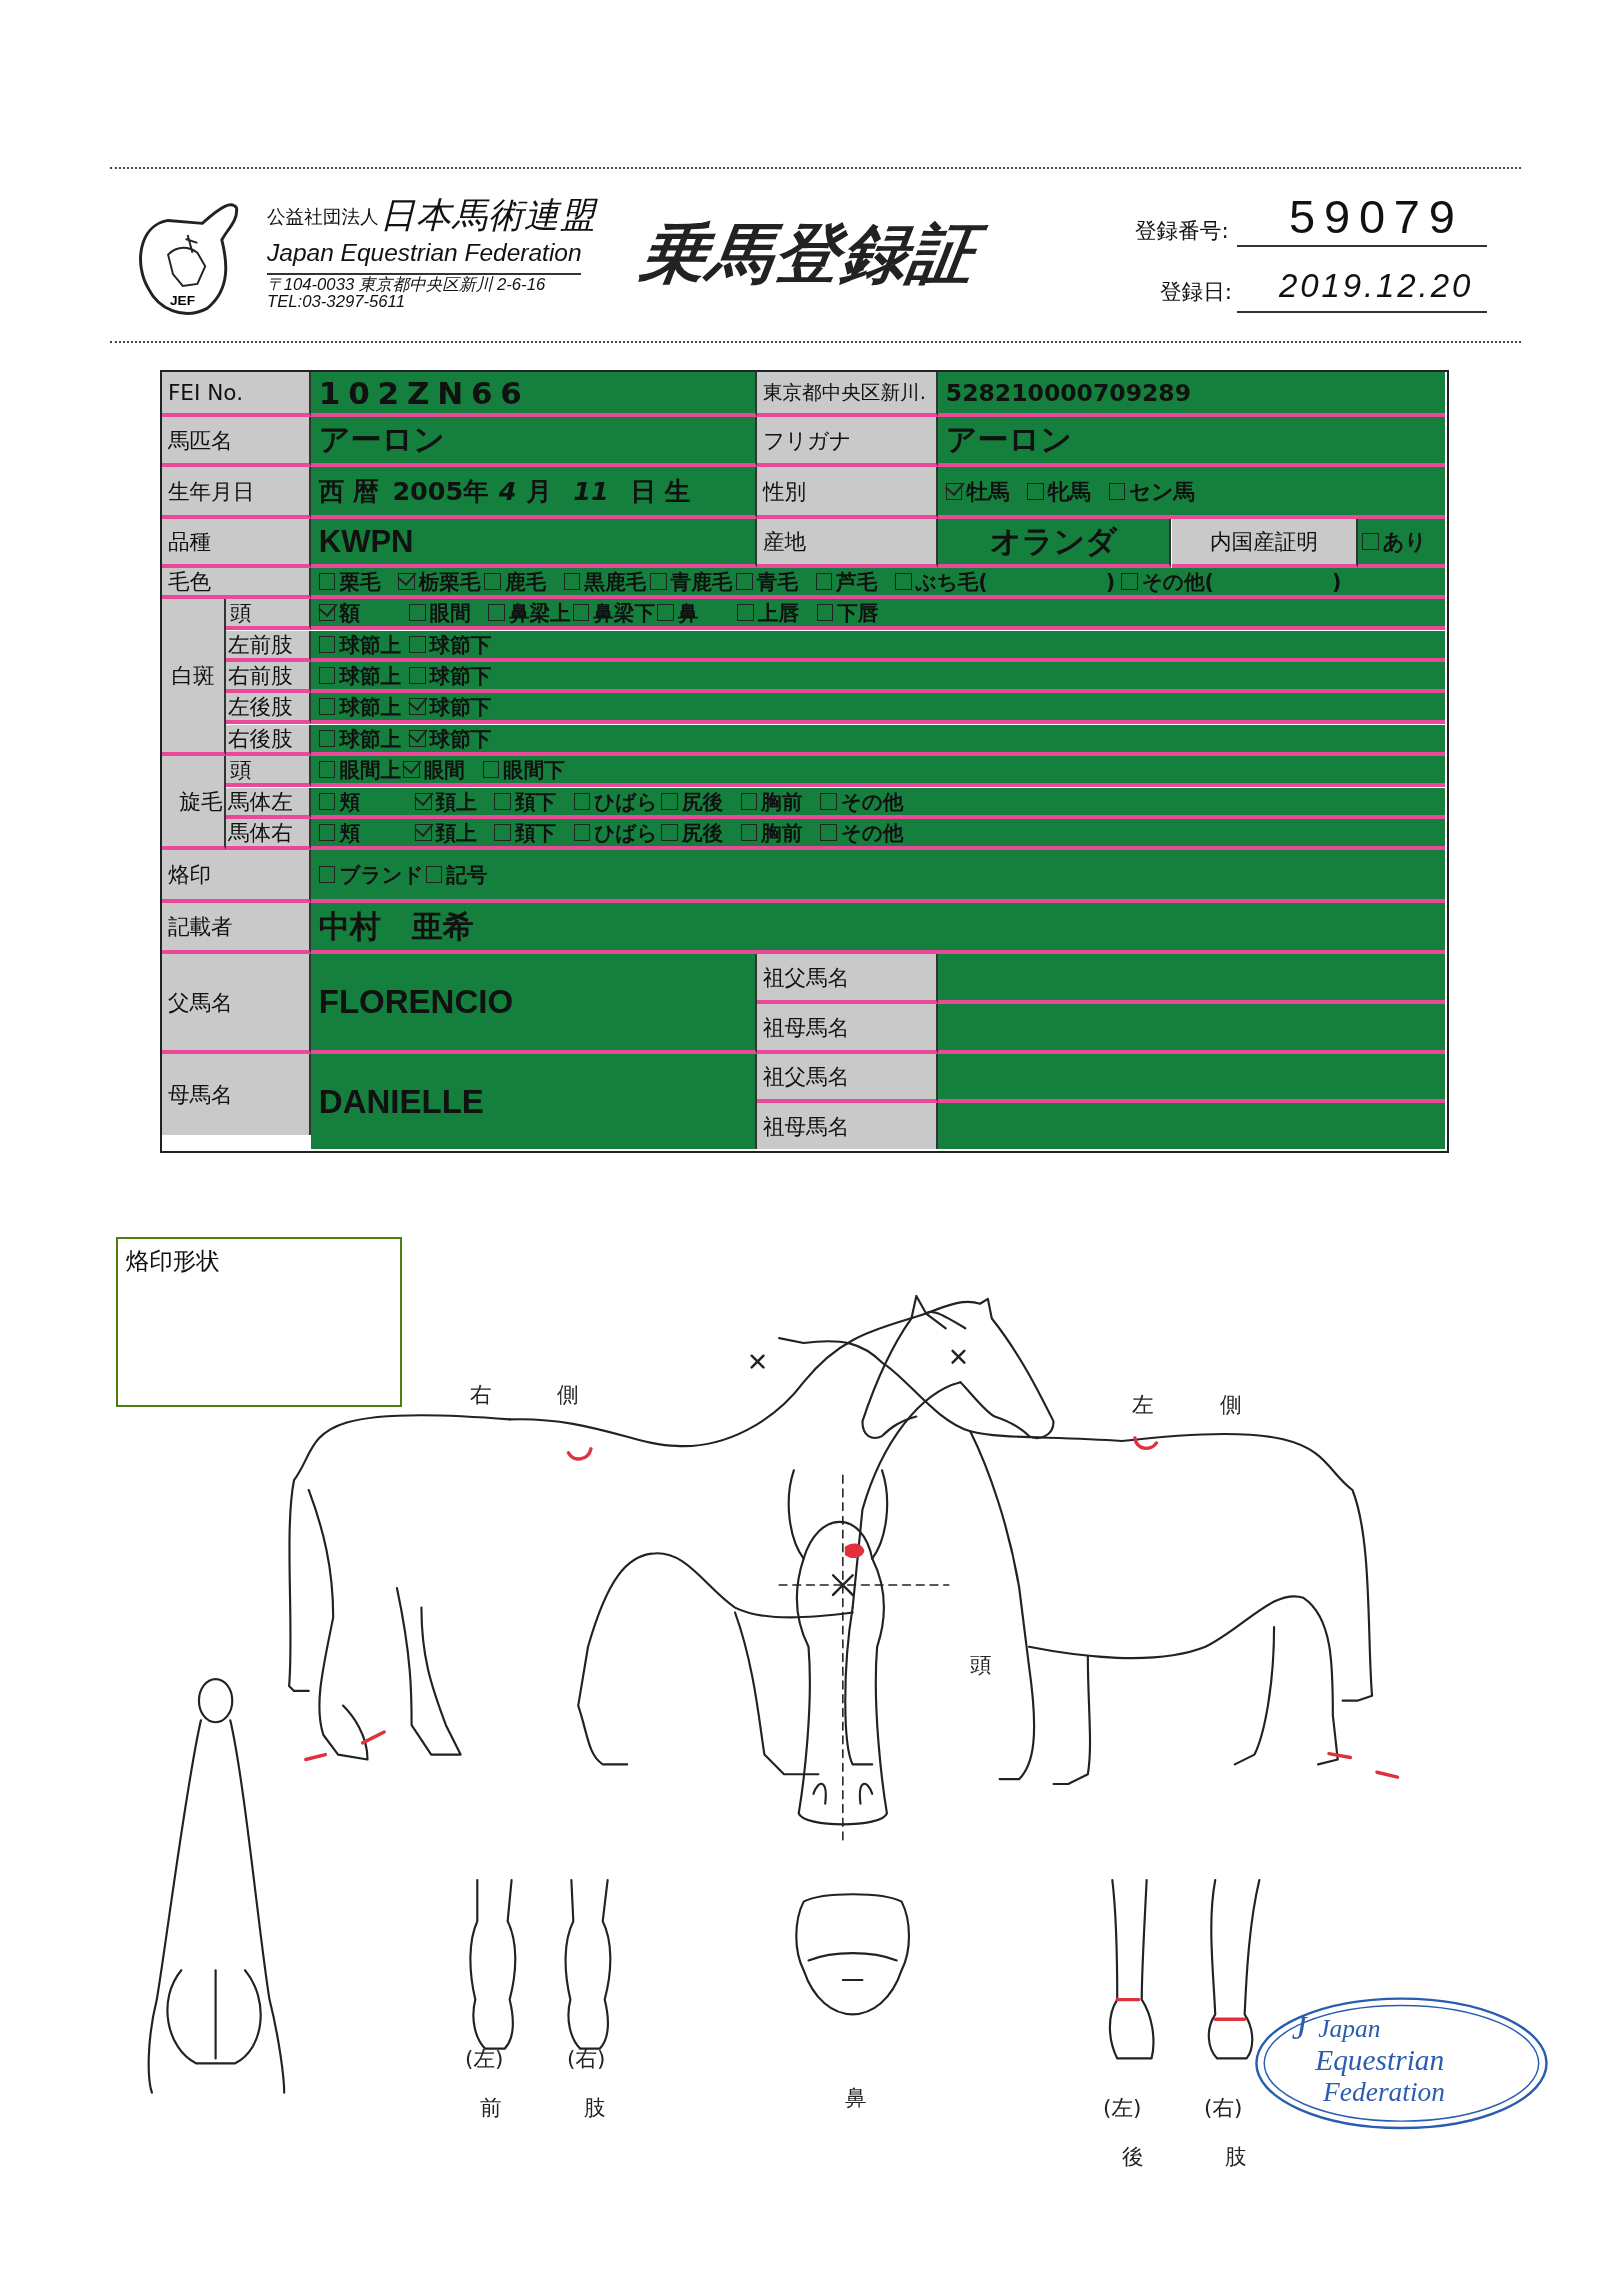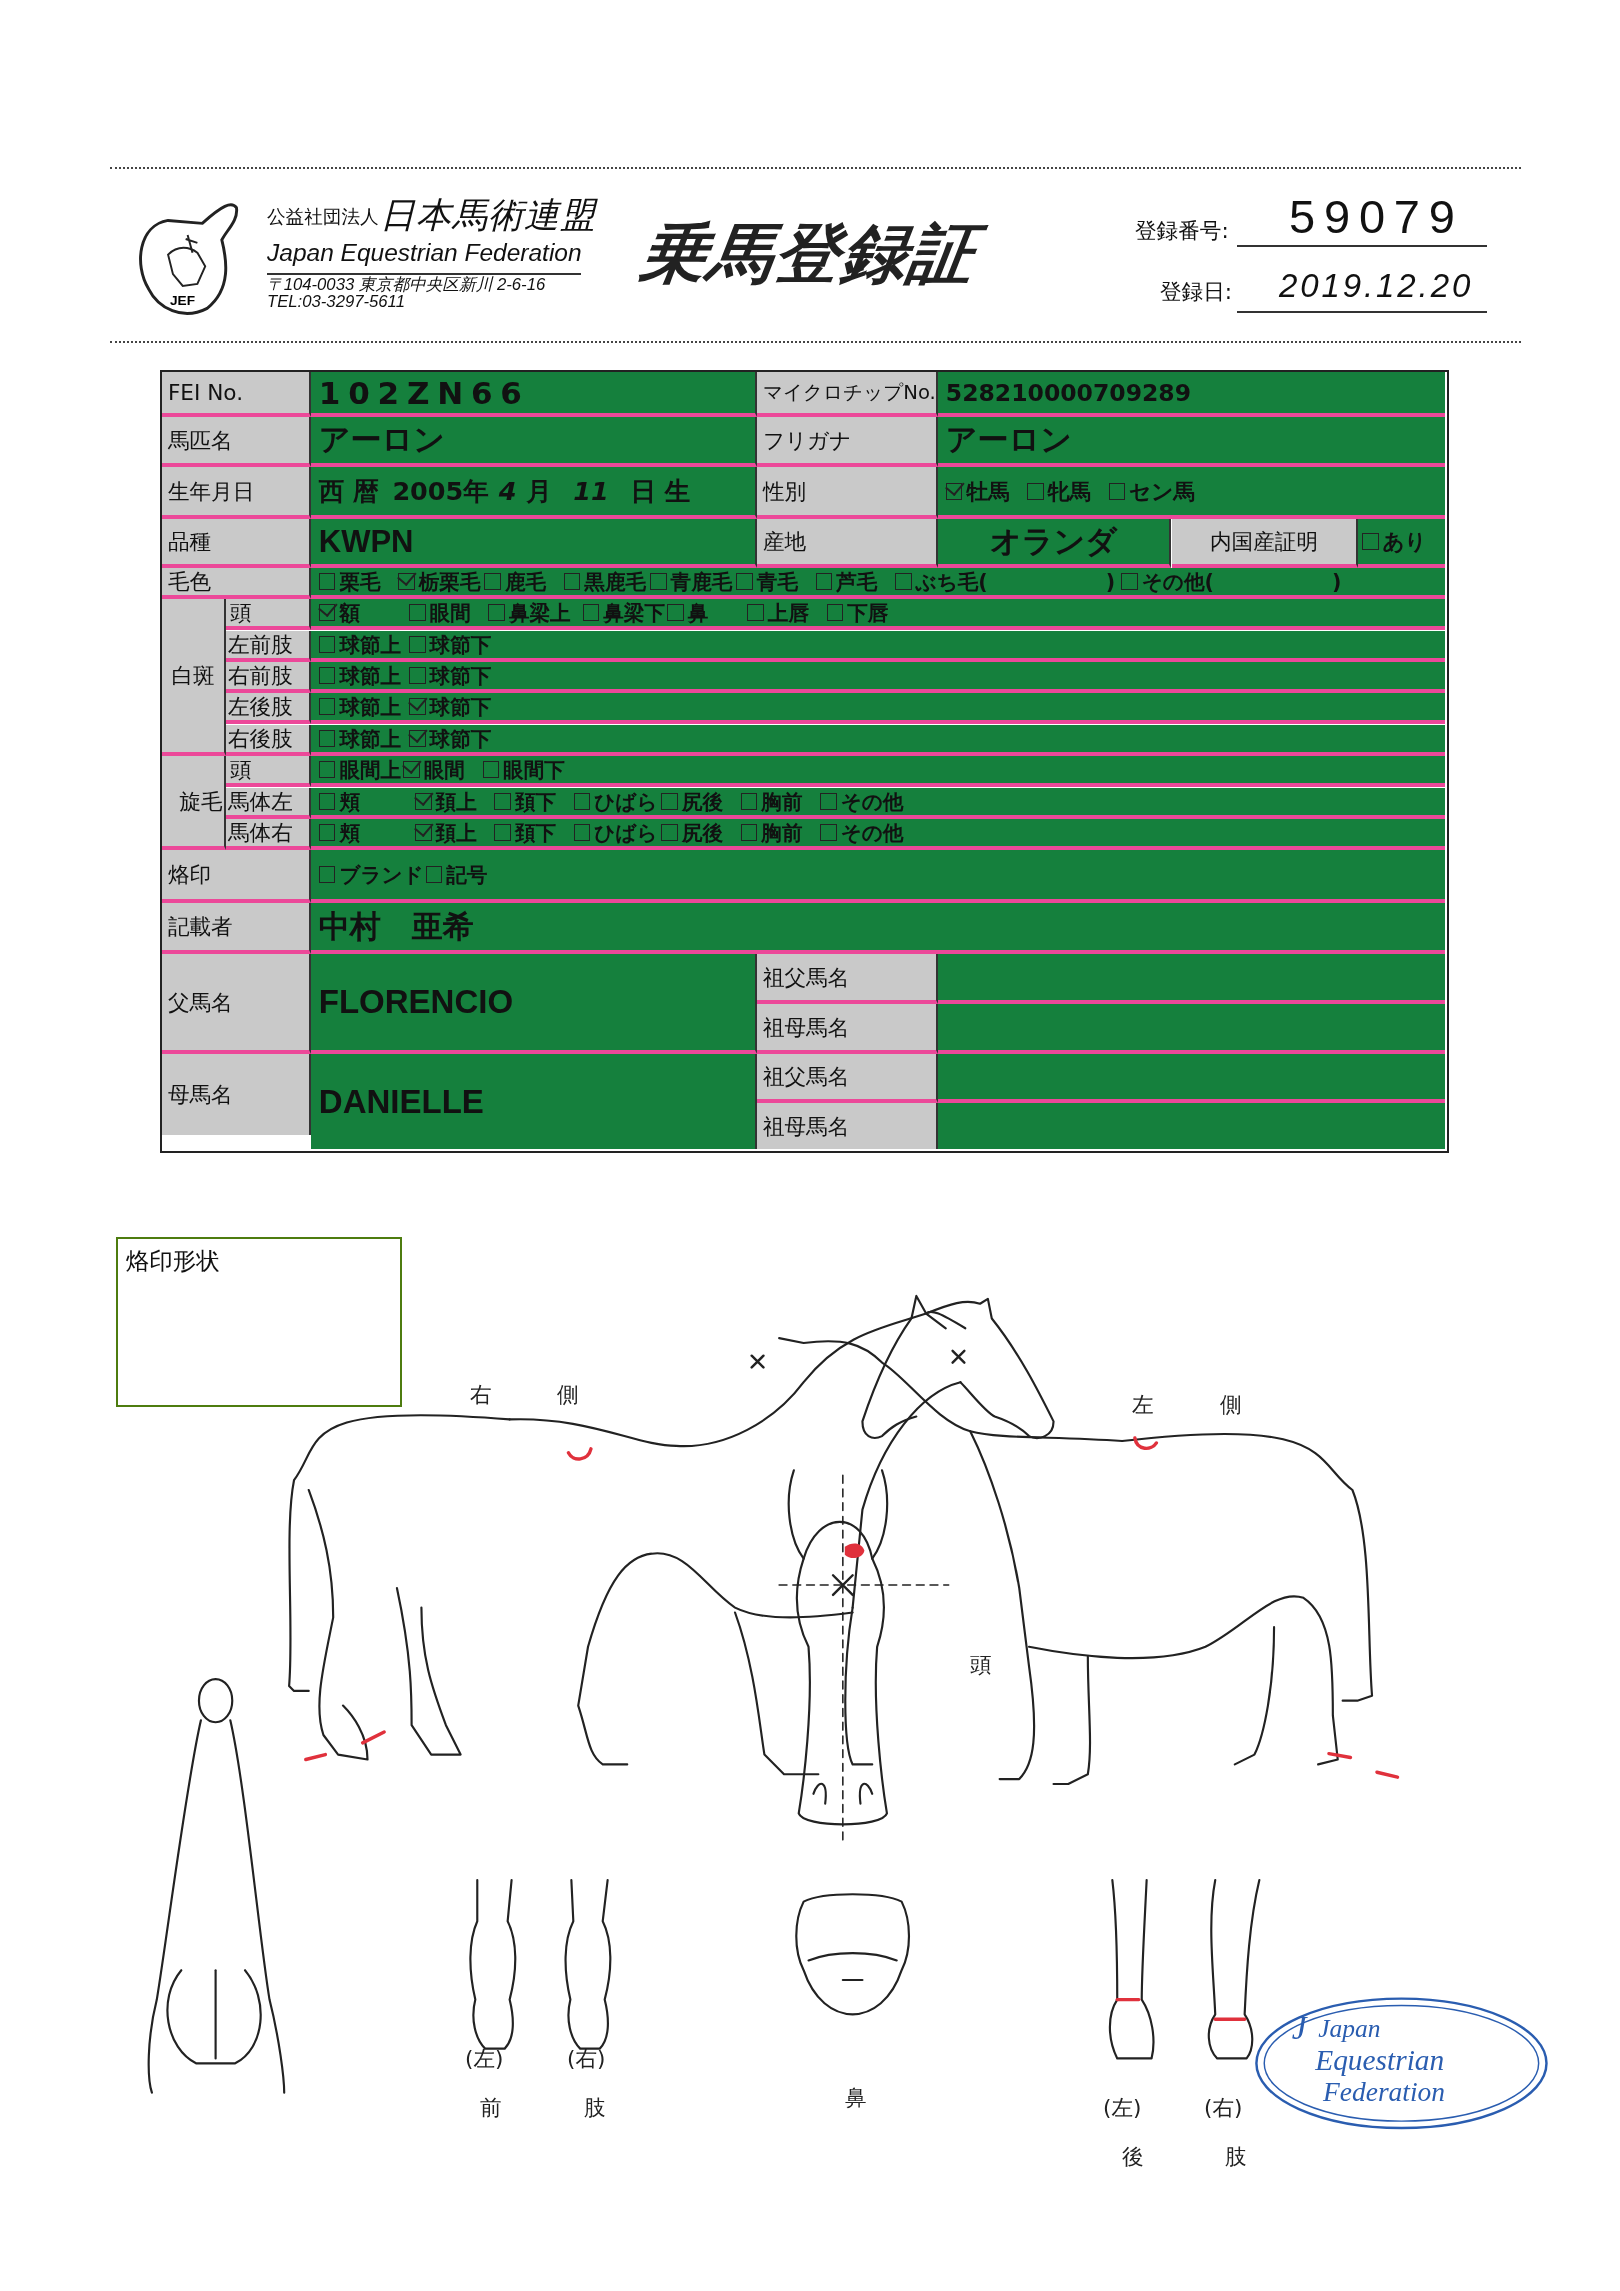--- a/index.html
+++ b/index.html
@@ -63,21 +63,21 @@
 <span class="reg-label" style="left:1160px;top:277px">登録日:</span>
 <span class="reg-date" style="left:1279px;top:267px">2019.12.20</span>
 <div class="reg-line" style="left:1237px;top:311px;width:250px"></div>
 
 <div class="stars" style="top:341px"></div>
 
 <div class="tbl">
 
   <div class="c lbl" style="left:0;top:0;width:149px;height:45px">FEI No.</div>
   <div class="c val big" style="left:149px;top:0;width:446px;height:45px;letter-spacing:7.8px">102ZN66</div>
-  <div class="c lbl" style="left:595px;top:0;width:181px;height:45px;font-size:19.6px">マイクロチップNo.</div>
+  <div class="c lbl" style="left:595px;top:0;width:181px;height:45px;font-size:19.6px">東京都中央区新川.</div>
   <div class="c val" style="left:776px;top:0;width:507px;height:45px;font-size:23.5px;border-right:none">528210000709289</div>
 
   <div class="c lbl" style="left:0;top:45px;width:149px;height:50px">馬匹名</div>
   <div class="c val big" style="left:149px;top:45px;width:446px;height:50px">アーロン</div>
   <div class="c lbl" style="left:595px;top:45px;width:181px;height:50px">フリガナ</div>
   <div class="c val big" style="left:776px;top:45px;width:507px;height:50px;border-right:none">アーロン</div>
 
   <div class="c lbl" style="left:0;top:95px;width:149px;height:52px">生年月日</div>
   <div class="c val" style="left:149px;top:95px;width:446px;height:52px;font-size:25.5px">
     <span style="margin-right:13.7px">西 暦</span>
@@ -116,21 +116,21 @@
     <span class="opt"><span class="box"></span><span>芦毛</span></span>
     <span class="opt" style="margin-right:6px"><span class="box"></span><span>ぶち毛(</span><span class="paren"></span><span>)</span></span>
     <span class="opt"><span class="box"></span><span>その他(</span><span class="paren"></span><span>)</span></span>
   </div>
 
   <div class="c lbl" style="left:0;top:227px;width:64px;height:157px;justify-content:center;padding-left:0">白斑</div>
   <div class="c lbl" style="left:64px;top:227px;width:85px;height:31px;padding-left:3.9px">頭</div>
   <div class="c val" style="left:149px;top:227px;width:1134px;height:31px;border-right:none;font-size:20.6px">
     <span class="opt" style="margin-right:49px"><span class="box on"></span><span>額</span></span>
     <span class="opt"><span class="box"></span><span>眼間</span></span>
-    <span class="opt" style="margin-right:12px"><span class="box"></span><span>鼻梁上</span></span>
+    <span class="opt" style="margin-right:2px"><span class="box"></span><span>鼻梁上</span></span>
     <span class="opt" style="margin-right:2px"><span class="box"></span><span>鼻梁下</span></span>
     <span class="opt" style="margin-right:39px"><span class="box"></span><span>鼻</span></span>
     <span class="opt"><span class="box"></span><span>上唇</span></span>
     <span class="opt"><span class="box"></span><span>下唇</span></span>
   </div>
 
   <div class="c lbl" style="left:64px;top:259px;width:85px;height:31px;padding-left:2px">左前肢</div>
   <div class="c val" style="left:149px;top:259px;width:1134px;height:31px;border-right:none;font-size:20.6px">
     <span class="opt" style="margin-right:7.8px"><span class="box"></span><span>球節上</span></span>
     <span class="opt"><span class="box"></span><span>球節下</span></span>

